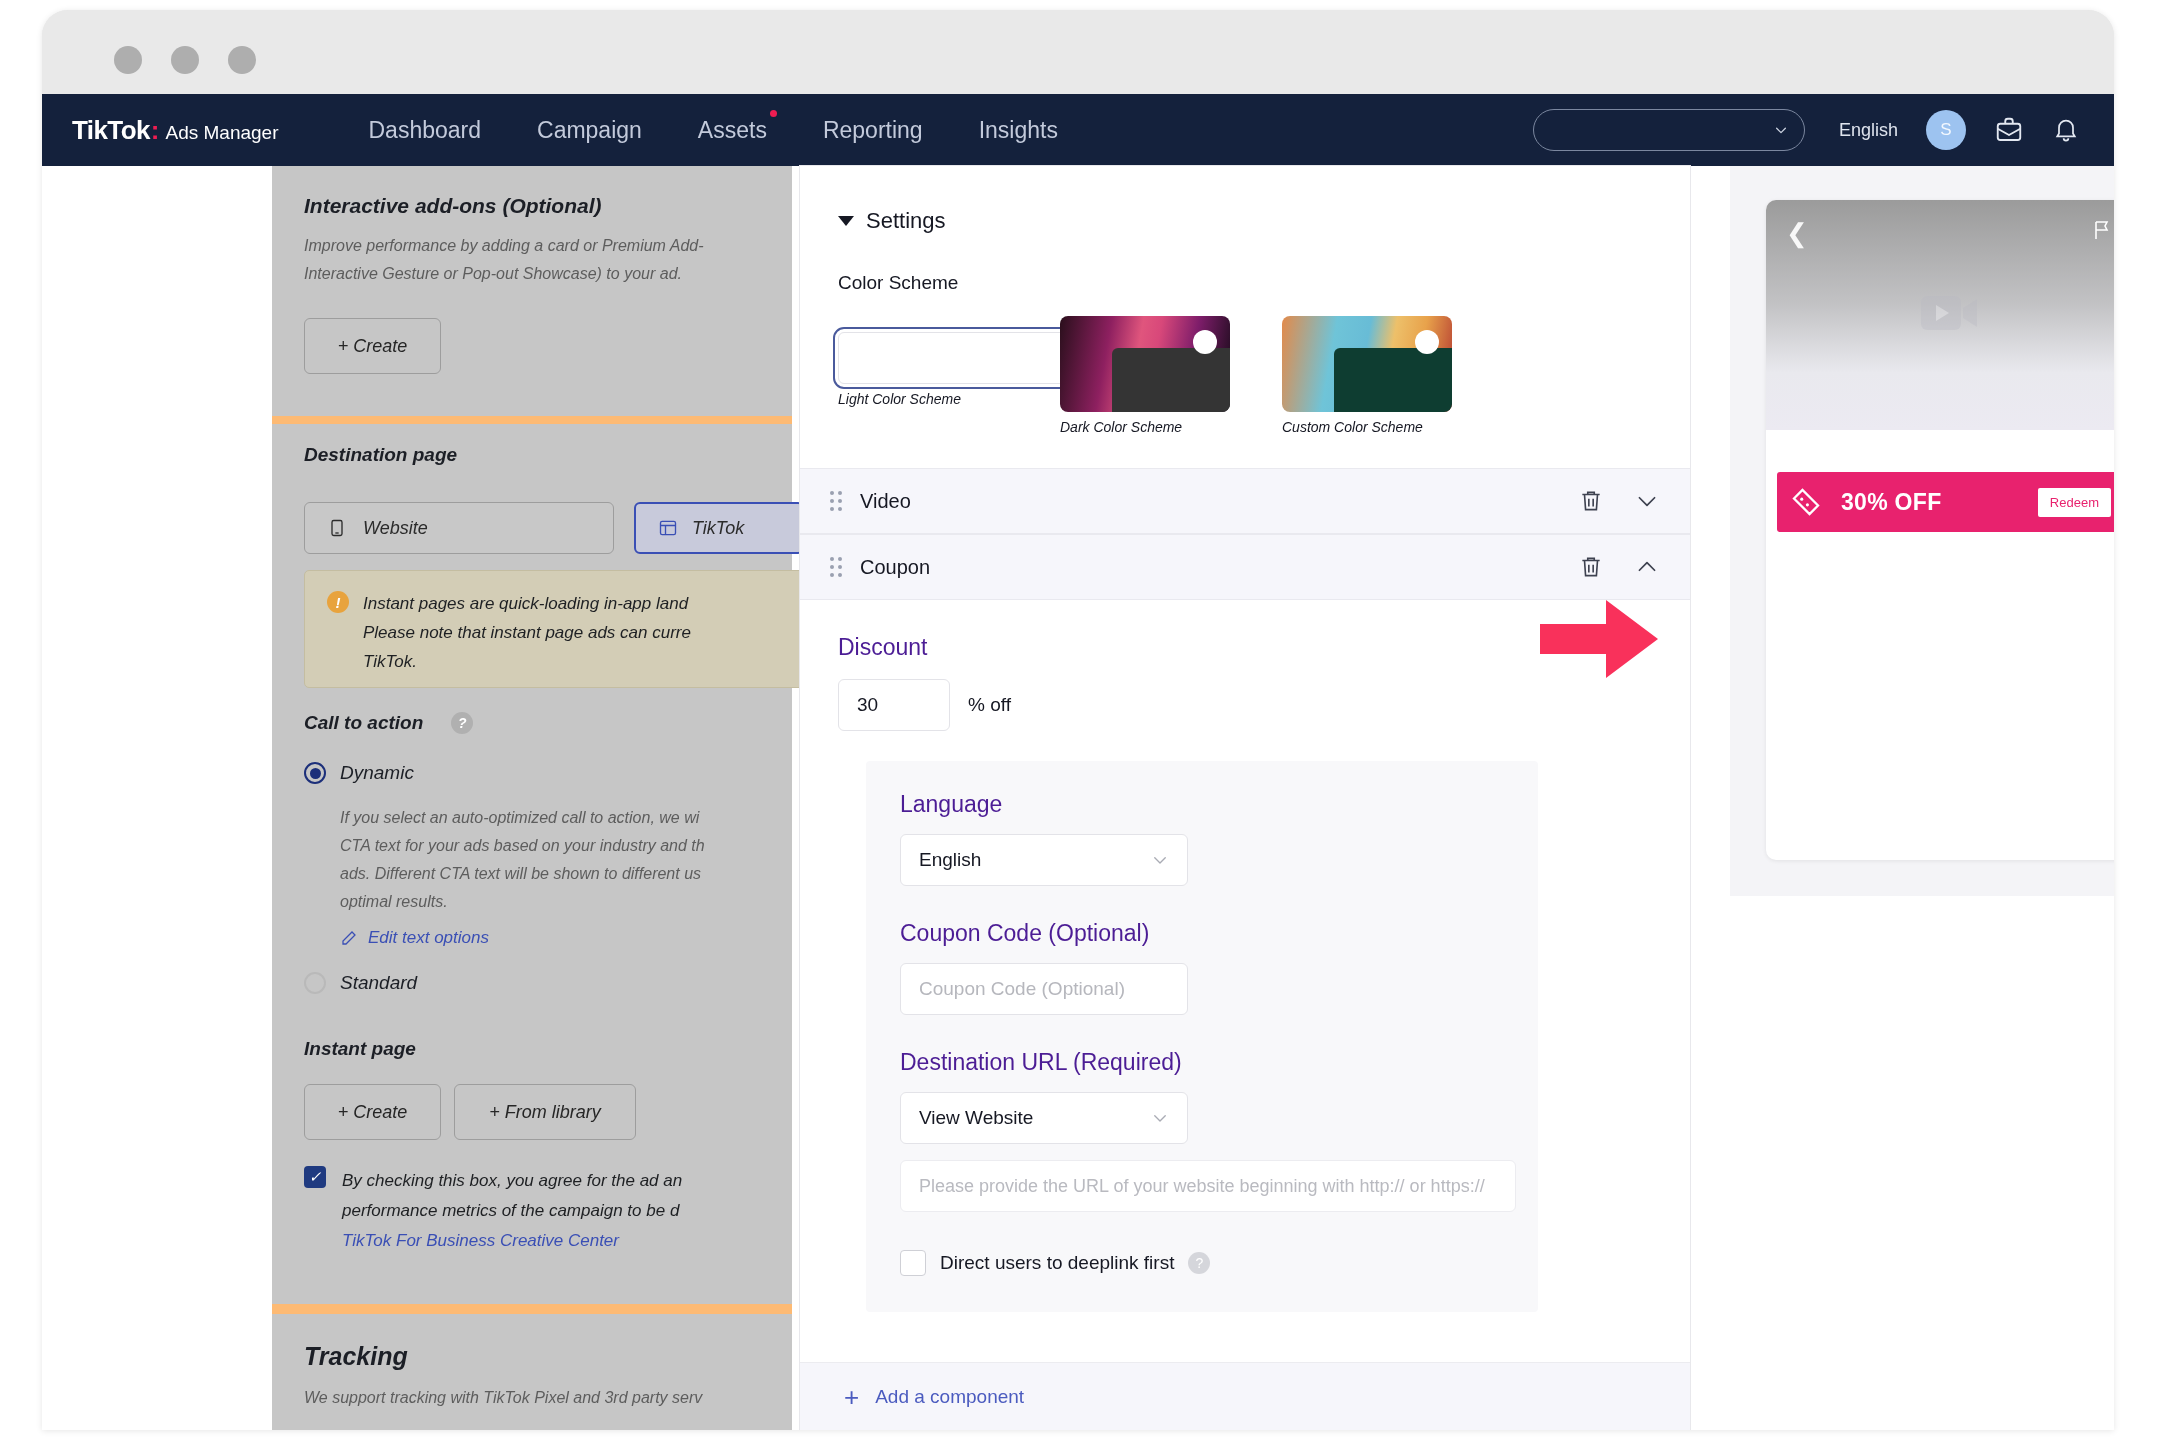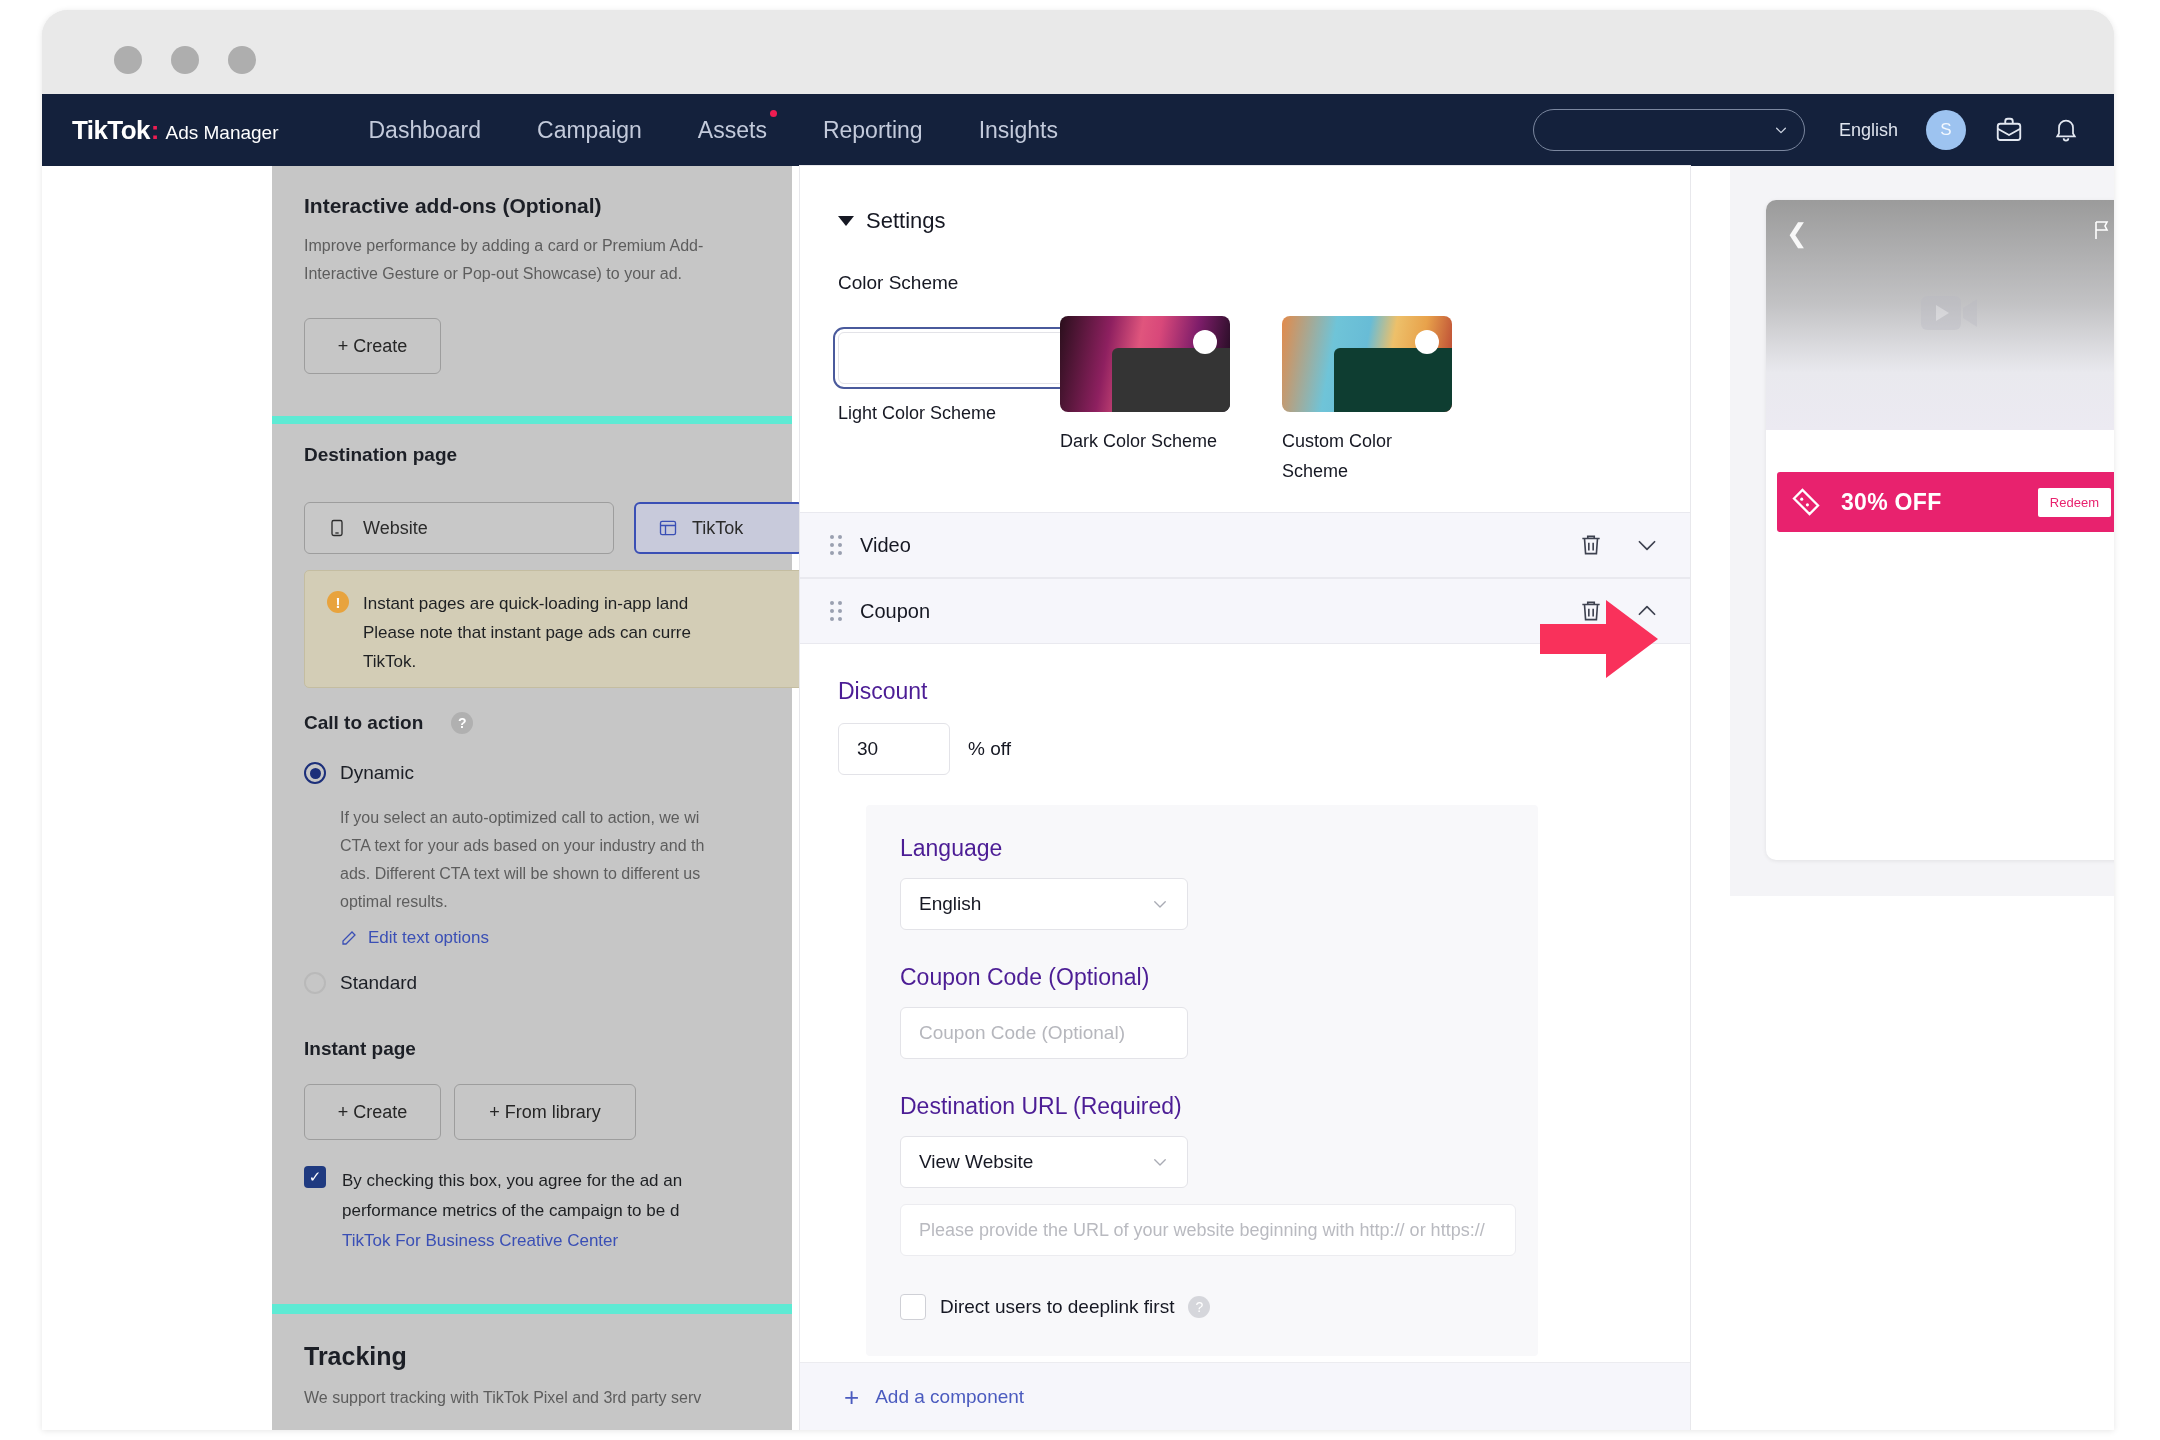--- a/index.html
+++ b/index.html
@@ -82,21 +82,22 @@
   
   .backdrop {
     position:absolute; left:0; top:0; width:2072px; height:1264px;
     background:#ffffff;
   }
 
   
   .leftcol {
     position:absolute; left:230px; top:0;
     width:520px; height:1264px;
-    background:#5eead4;
+    background:#fdba74;
+    font-style:italic;
   }
   .leftcard {
     position:absolute; left:230px;
     width:520px;
     background:#c4c4c4;
   }
   .lc-1 { top:0px;   height:250px; background:#c6c6c6; }
   .lc-2 { top:258px; height:880px; background:#c6c6c6; }
   .lc-3 { top:1148px;height:116px; background:#c6c6c6; }
 
@@ -163,21 +164,21 @@
     background:#fff; display:flex; align-items:center; justify-content:center;
   }
   .thumb .radio.checked { border:2px solid #1c2f7a; box-sizing:border-box; }
   .thumb .radio.checked::after { content:""; width:12px;height:12px;border-radius:50%;background:#1c2f7a;}
   .t-light { background:linear-gradient(135deg,#cfd2d6 0%,#e6e8ea 45%,#f2f3f4 100%); }
   .t-light .inner { background:#ffffff; }
   .t-dark  { background:linear-gradient(100deg,#2a0f1c 0%,#8e2060 28%,#e0557d 45%,#d8487a 55%,#7e1d6a 75%,#120a14 100%); }
   .t-dark .inner { background:#343434; }
   .t-custom{ background:linear-gradient(100deg,#e38a4a 0%,#6fc4d8 30%,#68bcd6 48%,#edc06a 62%,#e8a24b 78%,#b0332f 100%); }
   .t-custom .inner { background:#0e3d31; }
-  .scheme-lbl { font-size:18px; color:#161823; margin-top:14px; line-height:30px; }
+  .scheme-lbl { font-size:14px; color:#161823; line-height:30px;font-style:italic; }
 
   .row-item {
     height:66px; background:#f6f6fb; border-top:1px solid #e9e9ef; border-bottom:1px solid #e9e9ef;
     display:flex; align-items:center; padding:0 30px 0 30px; box-sizing:border-box;
   }
   .row-item + .row-item { margin-top:0; }
   .grip { display:grid; grid-template-columns:repeat(2,4px); grid-gap:4px; margin-right:18px; }
   .grip i { width:4px; height:4px; background:#9aa0b0; border-radius:50%; display:block; }
   .row-title { font-size:20px; color:#161823; }
   .row-actions { margin-left:auto; display:flex; align-items:center; gap:30px; }

